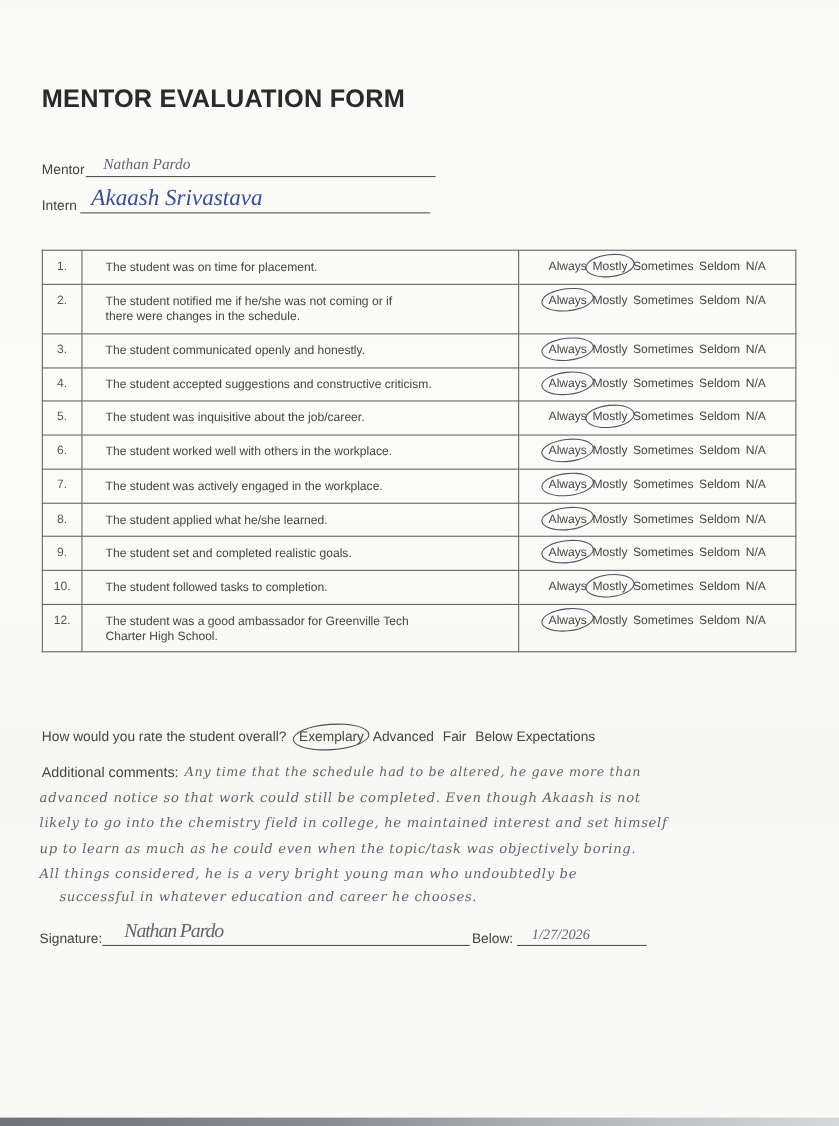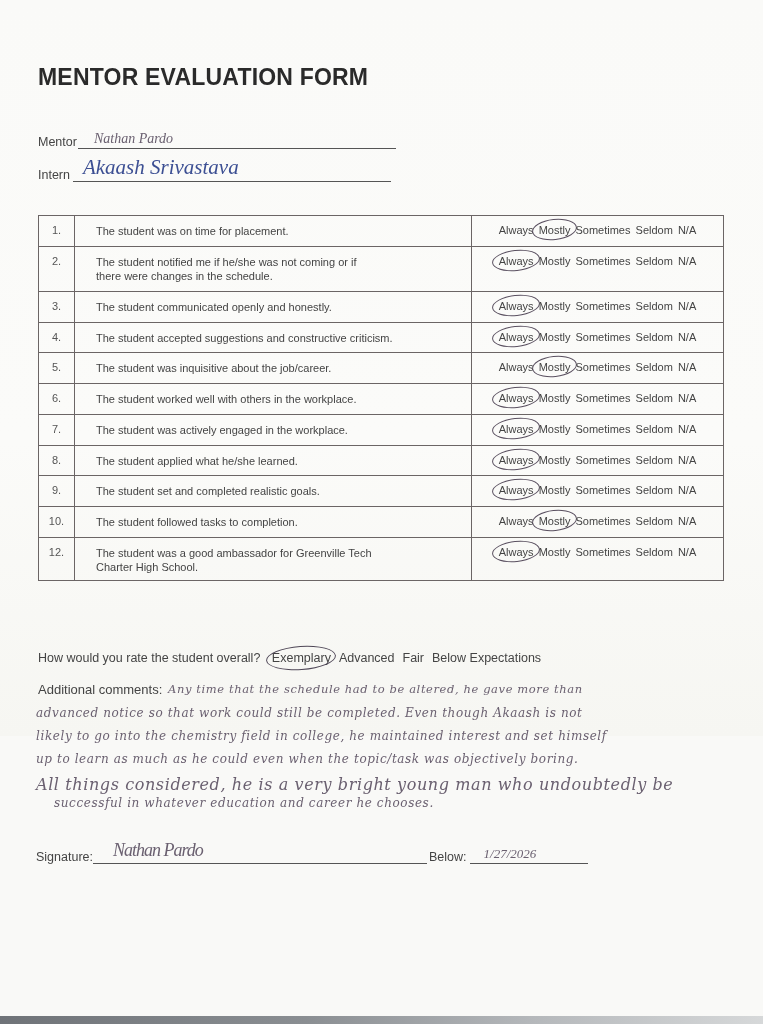--- a/index.html
+++ b/index.html
@@ -4,21 +4,21 @@
 <style>
   * { box-sizing: border-box; margin: 0; padding: 0; }
   html, body { width: 763px; height: 1024px; overflow: hidden; }
   body {
     background: #f9f9f7;
     font-family: "Liberation Sans", sans-serif;
     color: #3a3a3a;
     position: relative;
   }
   .page {
-    position: absolute; left: 0; top: 0; width: 763px; height: 736px;
+    position: absolute; left: 0; top: 12px; width: 763px; height: 736px;
     background: linear-gradient(180deg, #fafaf8 0%, #fbfbf9 60%, #f6f6f2 100%);
   }
   .bottom-strip {
     position: absolute; left: 0; top: 1016px; width: 763px; height: 8px;
     background: linear-gradient(90deg, #6f7378, #8a8e92 40%, #b5b8bb 70%, #d6d8d9);
   }
   .title {
     position: absolute; left: 38px; top: 64px;
     font-size: 23px; font-weight: bold; color: #2a2a2a; letter-spacing: 0.2px;
   }
@@ -51,21 +51,21 @@
   .overall .choice { margin-left: 8px; position: relative; }
   .overall .choice.circled::after {
     content: ""; position: absolute; left: -6px; right: -5px; top: -5px; bottom: -5px;
     border: 1.3px solid #4f4757; border-radius: 50%; transform: rotate(-4deg);
   }
   .comments-label { position: absolute; left: 38px; top: 682px; font-size: 13px; color: #444; }
   .comment-line {
     position: absolute; font-family: "DejaVu Serif", serif; font-style: italic;
     color: #6a6070; font-size: 13px; white-space: nowrap; letter-spacing: 0.6px;
   }
-  .sig-row { position: absolute; left: 36px; top: 828px; font-size: 12.5px; color: #444; display: flex; align-items: flex-end; margin-top: 16px; }
+  .sig-row { position: absolute; left: 36px; top: 828px; font-size: 12.5px; color: #444; display: flex; align-items: flex-end; }
   .sig-line { border-bottom: 1px solid #555; height: 20px; position: relative; }
 </style>
 </head>
 <body>
 
 <div class="page">
 
   <div class="title">MENTOR EVALUATION FORM</div>
 
   <div class="field-row" style="top:131px;">
@@ -146,21 +146,21 @@
     <span>How would you rate the student overall?</span>
     <span id="overall-opts"><span class="choice circled">Exemplary</span><span class="choice">Advanced</span><span class="choice">Fair</span><span class="choice">Below Expectations</span></span>
   </div>
 
   <div class="comments-label">Additional comments:</div>
   <div id="comments-box">
       <div class="comment-line" style="top: 682px; left: 168px; font-size: 11.5px;">Any time that the schedule had to be altered, he gave more than</div>
       <div class="comment-line" style="top: 706px; left: 36px; font-size: 12px;">advanced notice so that work could still be completed. Even though Akaash is not</div>
       <div class="comment-line" style="top: 729px; left: 36px; font-size: 12px;">likely to go into the chemistry field in college, he maintained interest and set himself</div>
       <div class="comment-line" style="top: 752px; left: 36px; font-size: 12px;">up to learn as much as he could even when the topic/task was objectively boring.</div>
-      <div class="comment-line" style="top: 775px; left: 36px; font-size: 16px;">All things considered, he is a very bright young man who undoubtedly be</div>
+      <div class="comment-line" style="top: 775px; left: 36px; font-size: 12px;">All things considered, he is a very bright young man who undoubtedly be</div>
       <div class="comment-line" style="top: 796px; left: 36px; font-size: 12px; margin-left: 18px;">successful in whatever education and career he chooses.</div>
     </div>
 
   <div class="sig-row">
     <span>Signature:</span>
     <div class="sig-line" style="width:334px;">
       <span class="hand pencil" style="left:20px; font-size:18px; bottom:2px; letter-spacing:-1px;">Nathan Pardo</span>
     </div>
     <span style="margin-left:2px;">Below:</span>
     <div class="sig-line" style="width:118px; margin-left:3px;">

